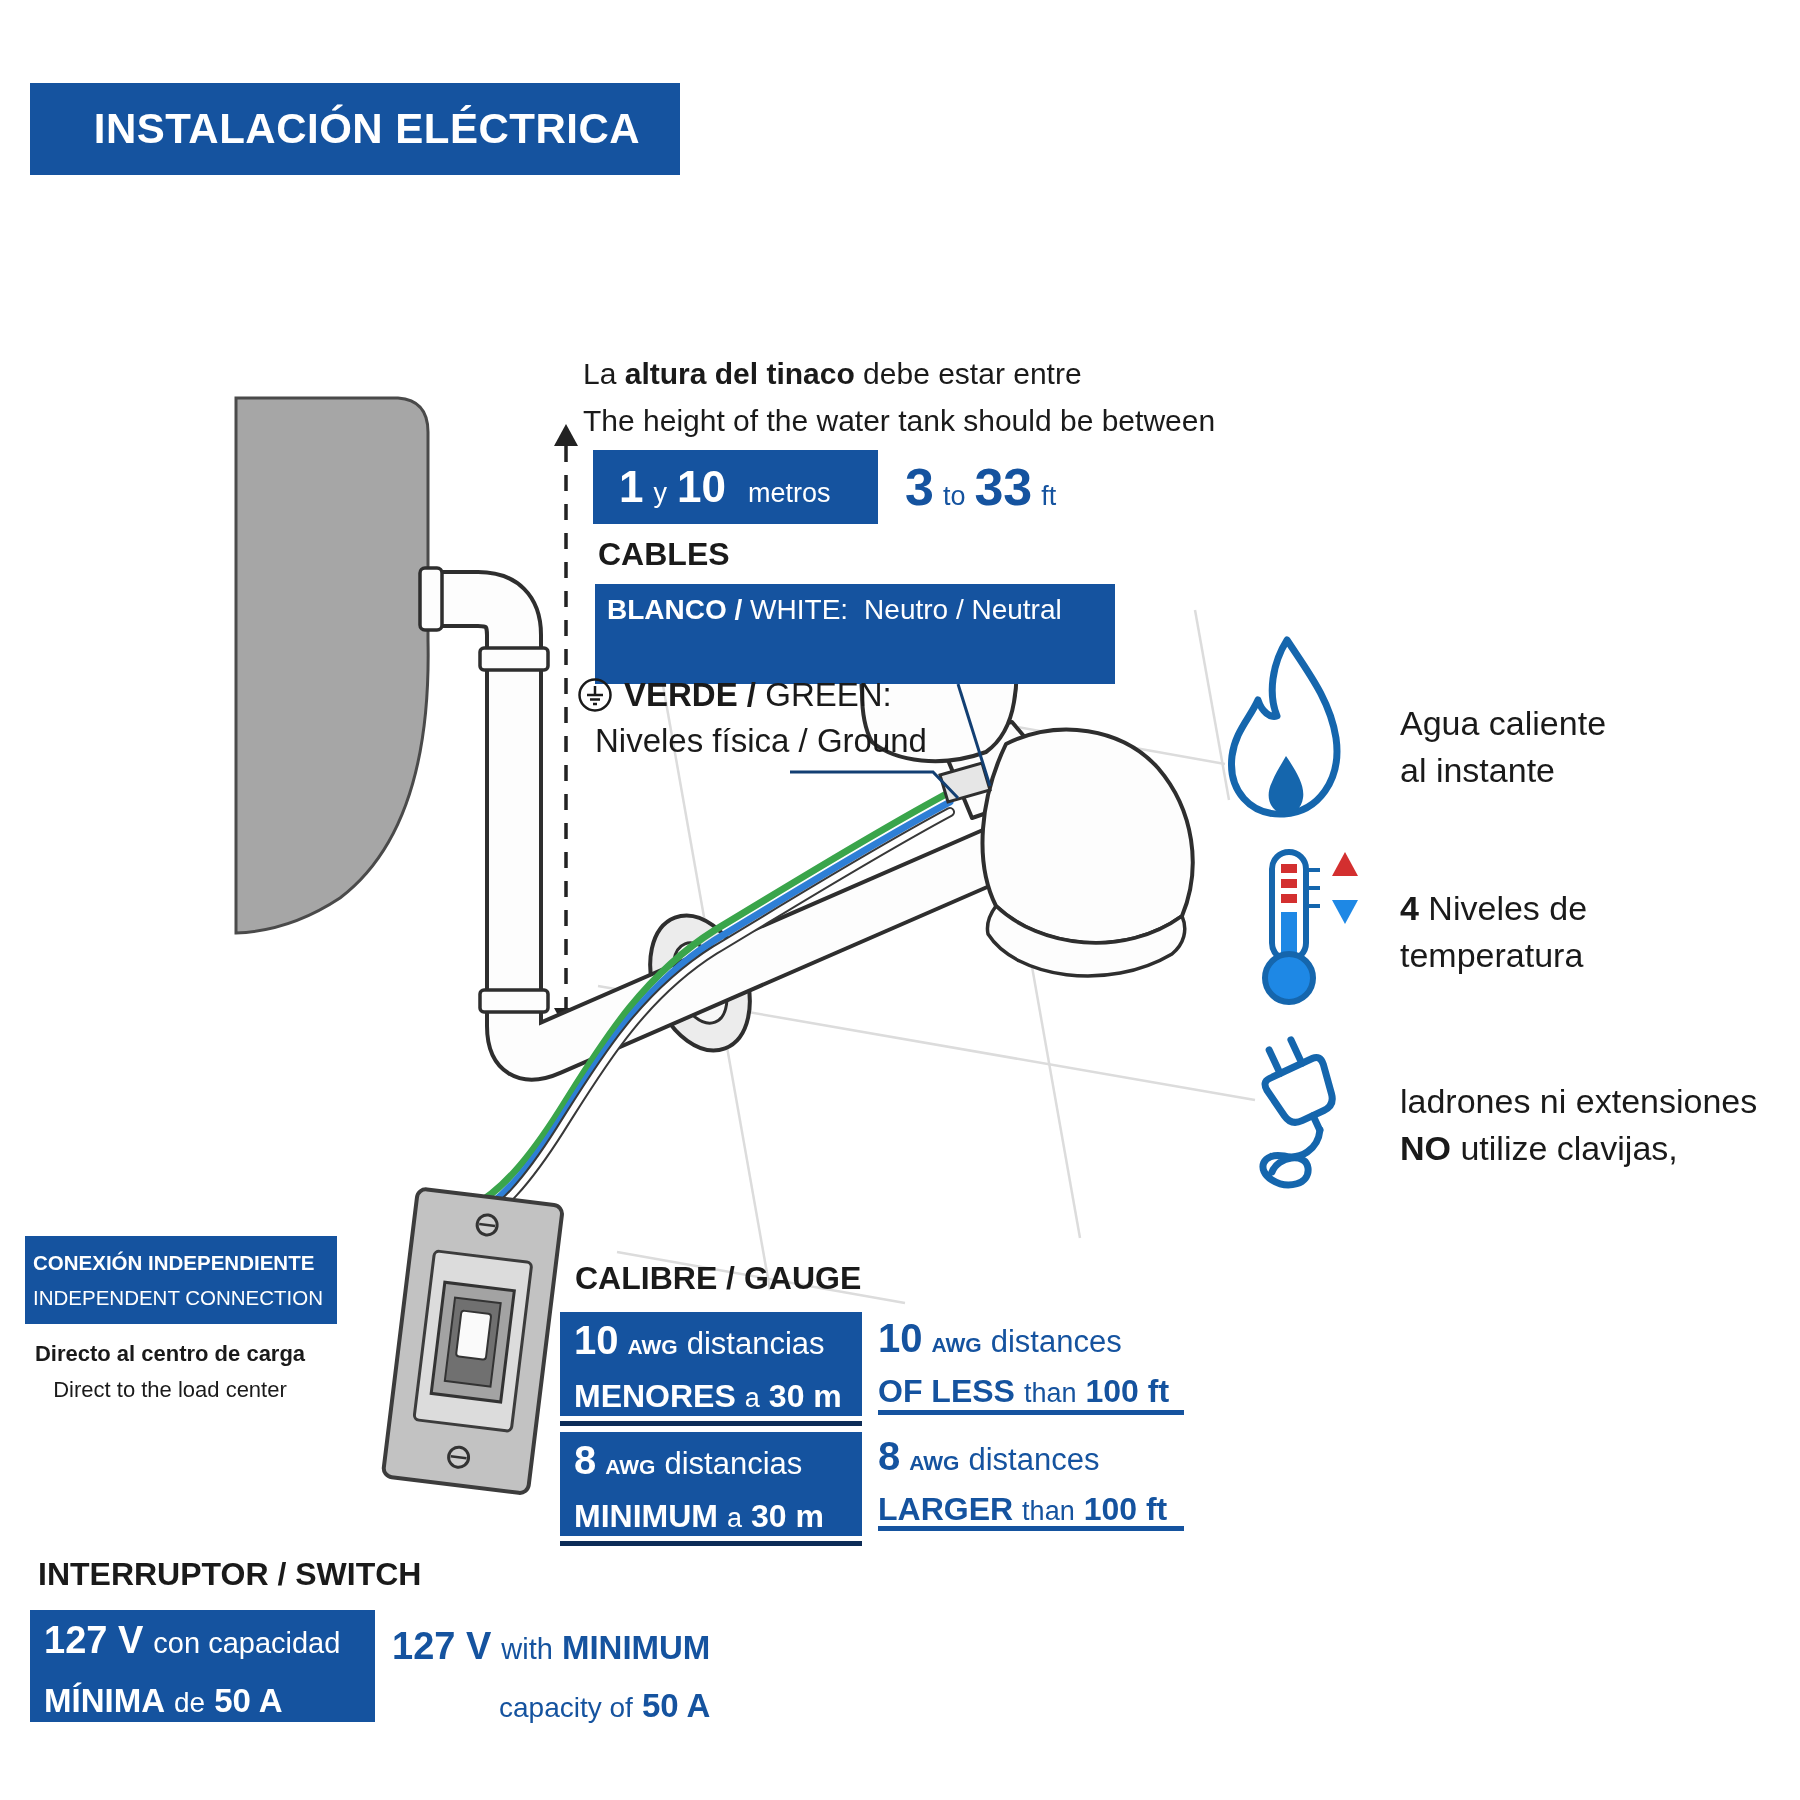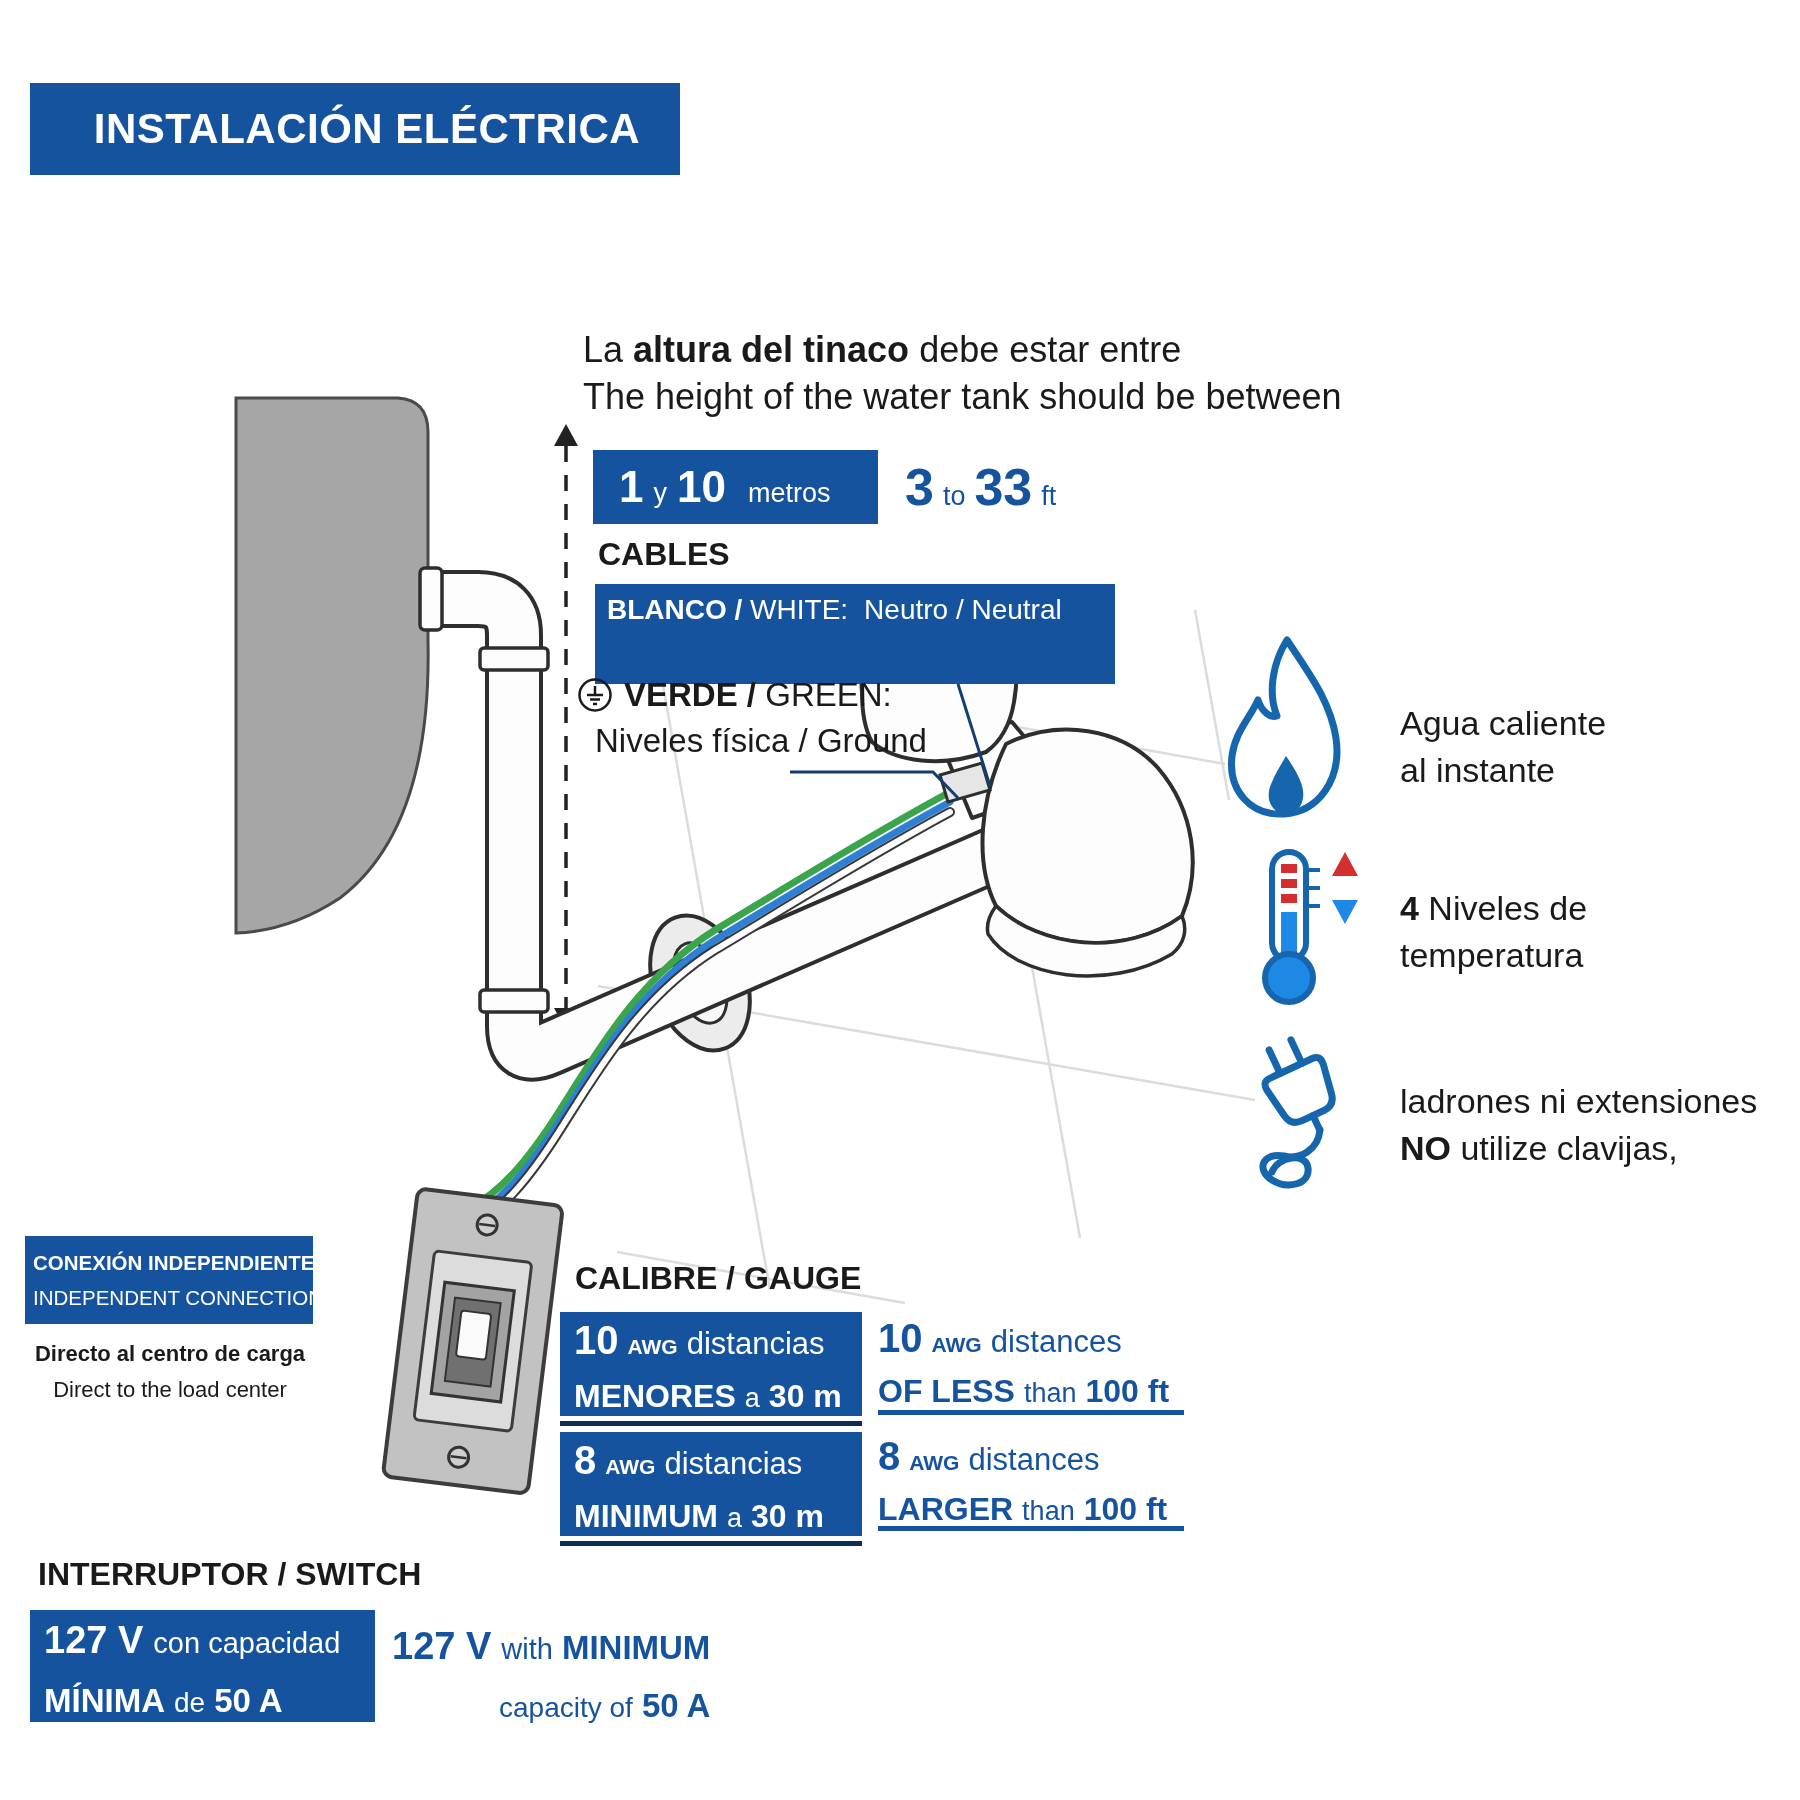--- a/index.html
+++ b/index.html
@@ -8,38 +8,38 @@
   .page > svg { position:absolute; left:0; top:0; }
   .t  { position:absolute; color:#1a1a1a; white-space:nowrap; }
   .bb { position:absolute; background:#15539f; color:#fff; white-space:nowrap; }
   .bt { color:#15539f; }
   .b  { font-weight:700; }
   .hdr { font-size:32px; font-weight:700; }
   
   .banner { left:30px; top:83px; width:650px; height:92px; display:flex; align-items:center; padding-left:24px;justify-content:center; }
   .banner span { font-size:42px; font-weight:700; letter-spacing:.5px; }
   
-  .note { left:583px; top:326px; font-size:36px; line-height:47px; }
+  .note { left:583px; top:350px; font-size:30px; line-height:47px; }
   .metricbox { left:593px; top:450px; width:285px; height:74px; line-height:74px; padding-left:26px; }
   .metricbox .big { font-size:44px; font-weight:700; }
   .metricbox .sm  { font-size:27px; margin:0 10px; }
   .metricbox .unit{ font-size:27px; margin-left:22px; }
   .imperial { left:905px; top:450px; height:74px; line-height:74px; }
   .imperial .big { font-size:52px; font-weight:700; }
   .imperial .sm  { font-size:27px; margin:0 9px; }
   
   .cablestitle { left:598px; top:536px; }
   .cablesbox { left:595px; top:584px; width:520px; height:100px; padding:1px 0 0 12px; font-size:28px; line-height:49px; }
   .cablesbox .val { margin-left:16px; }
   .verde { left:576px; top:676px; display:flex; align-items:center; gap:10px; font-size:33px; }
   .tierra { left:595px; top:722px; font-size:33px; }
   
   .feat { font-size:34px; line-height:47px; }
   
-  .connbox { left:25px; top:1236px; width:288px; height:88px; padding:9px 0 8px 8px; font-size:20.5px; line-height:35px; }
+  .connbox { left:25px; top:1236px; width:312px; height:88px; padding:9px 0 8px 8px; font-size:20.5px; line-height:35px; }
   .directo { left:10px; top:1336px; width:320px; text-align:center; font-size:22px; line-height:36px; white-space:nowrap; }
   
   .gaugetitle { left:575px; top:1260px; }
   .gbox { width:302px; height:104px; padding:4px 0 0 14px; }
   .gline1 { line-height:48px; }
   .gline2 { line-height:46px; }
   .g-num { font-size:40px; font-weight:700; }
   .g-awg { font-size:21px; font-weight:700; margin:0 9px; }
   .g-word{ font-size:31px; }
   .g-b   { font-size:32px; font-weight:700; }

